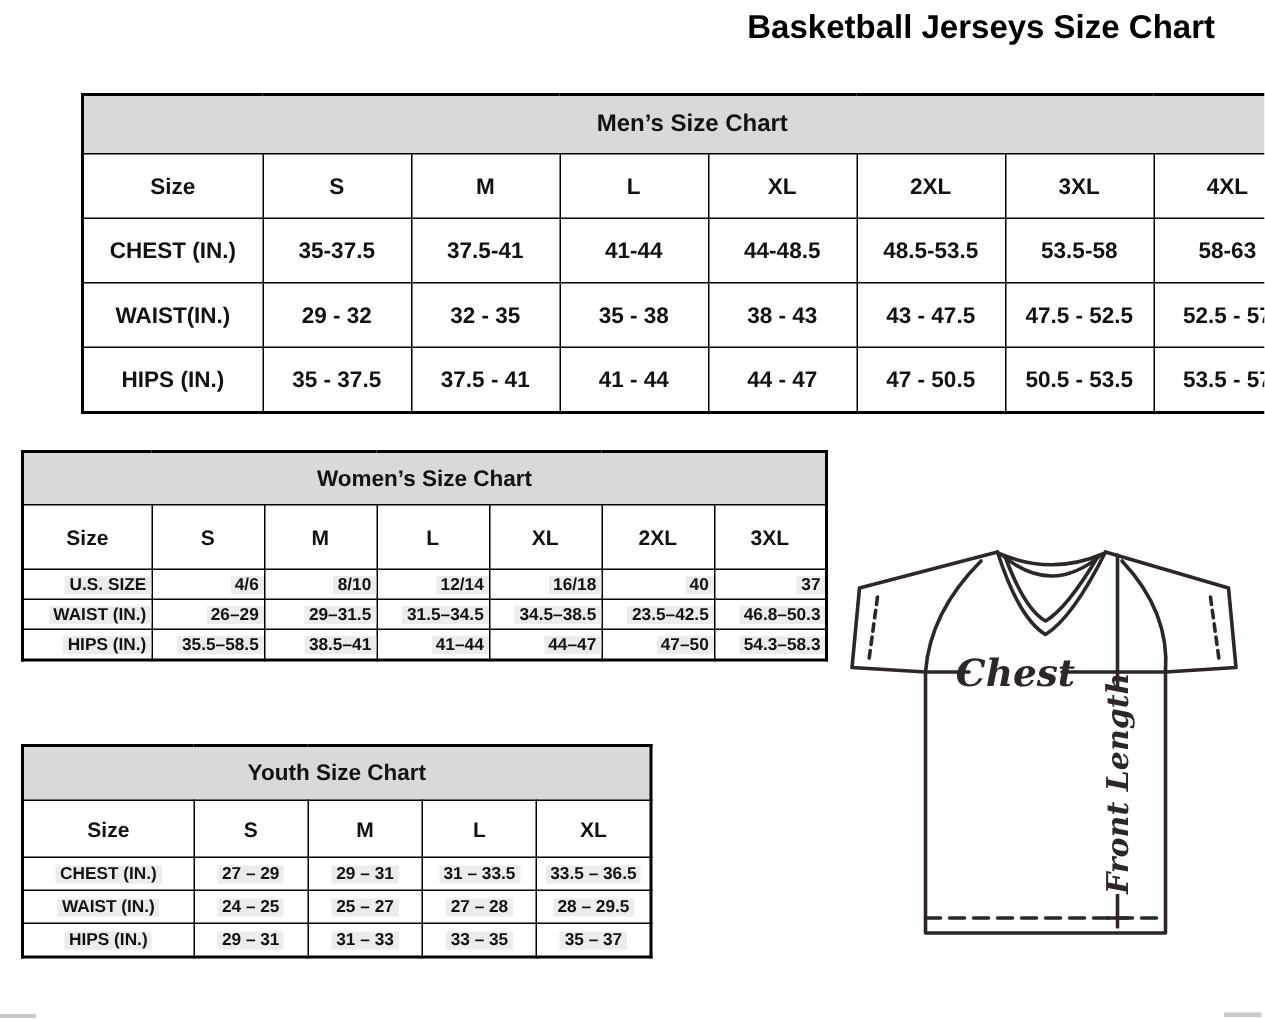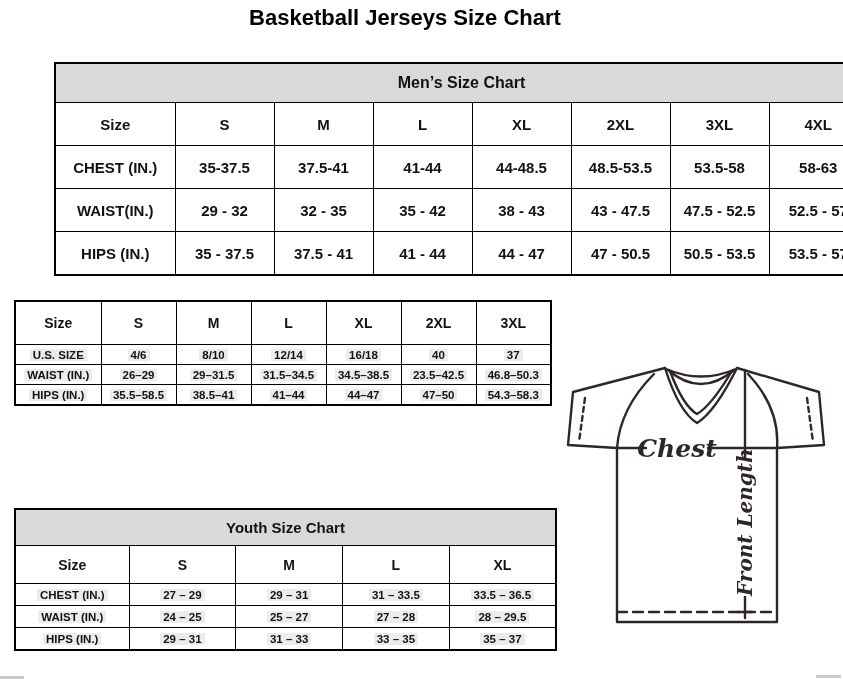--- a/index.html
+++ b/index.html
@@ -1,21 +1,21 @@
 <!DOCTYPE html>
 <html><head>
 <meta charset="utf-8">
 <style>
   html,body { margin:0; padding:0; background:#ffffff; }
   #page {
     position:relative; width:843px; height:679px; background:#ffffff;
     font-family:"Liberation Sans", sans-serif; overflow:hidden;
   }
   .page-title {
-    position:absolute; top:5px; left:0; width:810px; text-align:center;
+    position:absolute; top:5px; left:0; width:810px; text-align:right;
     font-size:22px; font-weight:bold; color:#000;
   }
   table.tbl {
     position:absolute; border-collapse:collapse; table-layout:fixed;
     background:#fff; border:2px solid #000;
   }
   table.tbl td {
     border:1.6px solid #000; font-weight:bold; text-align:center;
     vertical-align:middle; color:#121212; padding:0; overflow:hidden;
     white-space:nowrap;
@@ -23,23 +23,23 @@
   .ttl { background:#d9d9d9; }
 
   .mens  { left:14px; top:62px;  width:815px;margin-left:40px; }
   .mens  .ttl      { height:38px; font-size:16px; }
   .mens  .chead td { height:42px; font-size:15px; }
   .mens  .drow td  { height:42px; font-size:15px; }
 
   .womens { left:14px; top:300px; width:538px; }
   .womens .ttl      { height:34px; font-size:15px; }
   .womens .chead td { height:42px; font-size:14px; }
-  .womens .drow td  { height:19px; font-size:11.5px; }
-
-  .youth { left:14px; top:508px; width:543px; }
+  .womens .drow td  { height:19px; font-size:11.5px;text-align:right; }
+
+  .youth { left:14px; top:496px; width:421px; }
   .youth .ttl      { height:35px; font-size:15px; }
   .youth .chead td { height:37px; font-size:14px; }
   .youth .drow td  { height:21px; font-size:11.5px; }
 
   .hl { background:#ececec; padding:0 3px; }
 
   #jersey-svg { position:absolute; left:558px; top:360px; }
   .sb-frag { position:absolute; height:3px; background:#c9c9c9; }
   #sb-left  { left:0px;   top:676px; width:24px; }
   #sb-right { left:816px; top:675px; width:25px; }
@@ -83,21 +83,21 @@
       <td>41-44</td>
       <td>44-48.5</td>
       <td>48.5-53.5</td>
       <td>53.5-58</td>
       <td>58-63</td>
     </tr>
     <tr class="drow">
       <td>WAIST(IN.)</td>
       <td>29 - 32</td>
       <td>32 - 35</td>
-      <td>35 - 42</td>
+      <td>35 - 38</td>
       <td>38 - 43</td>
       <td>43 - 47.5</td>
       <td>47.5 - 52.5</td>
       <td>52.5 - 57</td>
     </tr>
     <tr class="drow">
       <td>HIPS (IN.)</td>
       <td>35 - 37.5</td>
       <td>37.5 - 41</td>
       <td>41 - 44</td>
@@ -113,20 +113,23 @@
     <colgroup>
         <col style="width:86px">
         <col>
         <col>
         <col>
         <col>
         <col>
         <col>
       </colgroup>
     <tbody>
+        <tr>
+          <td class="ttl" colspan="7">Women’s Size Chart</td>
+        </tr>
     <tr class="chead">
       <td>Size</td>
       <td>S</td>
       <td>M</td>
       <td>L</td>
       <td>XL</td>
       <td>2XL</td>
       <td>3XL</td>
     </tr>
     <tr class="drow">

